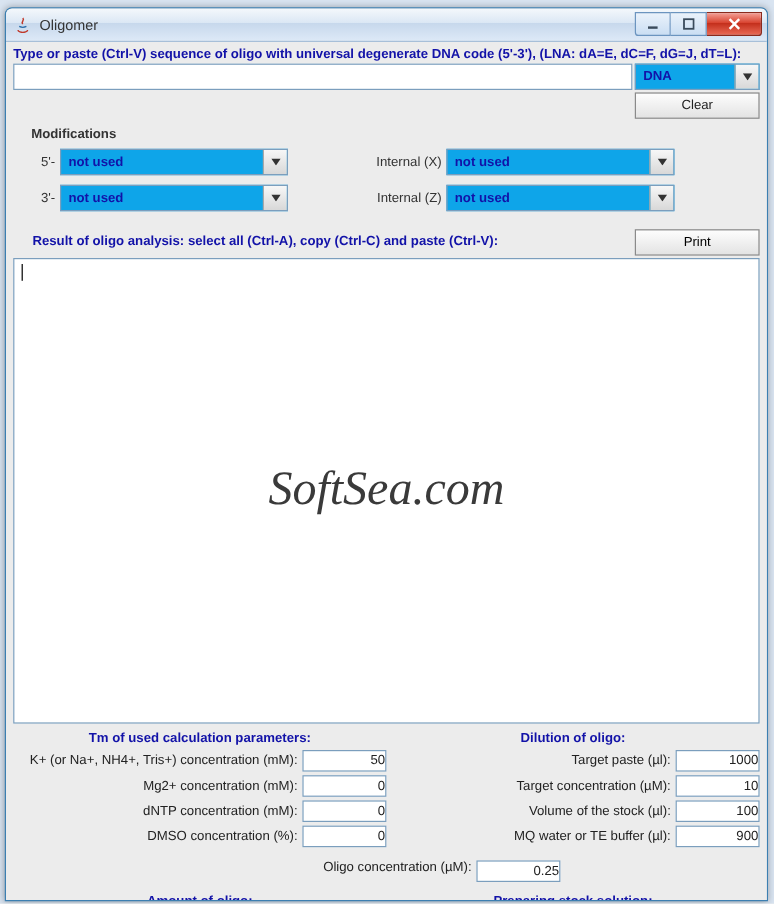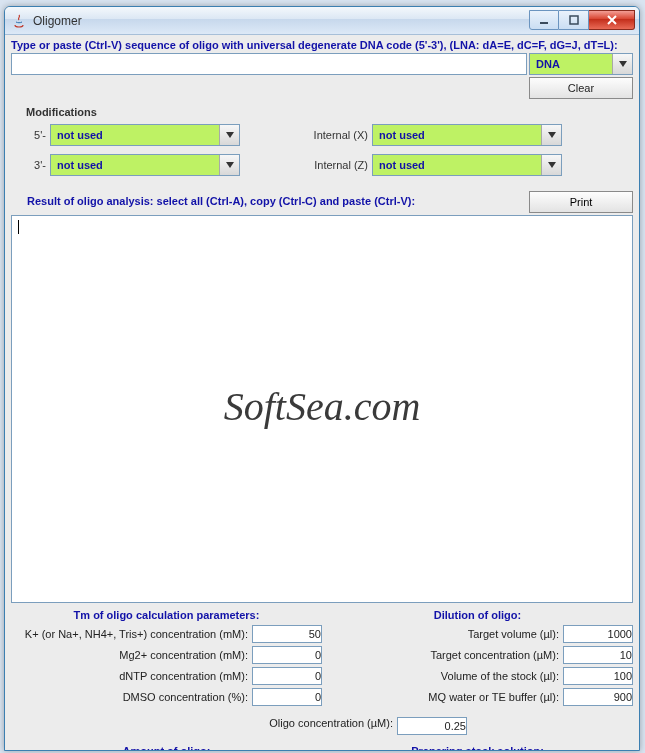--- a/index.html
+++ b/index.html
@@ -69,21 +69,21 @@
   .seq-input {
     flex: 1; height: 22px;
     border: 1px solid #7b9ebd;
     background: #fff;
     padding: 2px 4px;
     font-size: 11px;
   }
   .sel {
     height: 22px;
     border: 1px solid #7b9ebd;
-    background: #bef264;
+    background: #0ea5e9;
     color: #1212a8;
     font-weight: bold;
     position: relative;
     display: flex; align-items: center;
     padding: 0 22px 0 6px;
   }
   .sel-arrow {
     position: absolute; right: 0; top: 0;
     width: 20px; height: 100%;
     background: linear-gradient(#f7f7f7,#d8d8d8);
@@ -271,42 +271,42 @@
       <div class="print-btn">Print</div>
     </div>
 
     <div class="result-area">
       <div class="cursor-bar"></div>
       <div class="watermark">SoftSea.com</div>
     </div>
 
     <div class="params">
       <div class="params-col">
-        <div class="params-title">Tm of oligo calculation parameters:</div>
+        <div class="params-title">Tm of used calculation parameters:</div>
         <div class="param-row">
           <div class="param-lbl">K+ (or Na+, NH4+, Tris+) concentration (mM):</div>
           <input class="param-val" value="50" style="">
         </div>
         <div class="param-row">
           <div class="param-lbl">Mg2+ concentration (mM):</div>
           <input class="param-val" value="0" style="">
         </div>
         <div class="param-row">
           <div class="param-lbl">dNTP concentration (mM):</div>
           <input class="param-val" value="0" style="">
         </div>
         <div class="param-row">
           <div class="param-lbl">DMSO concentration (%):</div>
           <input class="param-val" value="0" style="">
         </div>
       </div>
       <div class="params-col">
         <div class="params-title">Dilution of oligo:</div>
         <div class="param-row">
-          <div class="param-lbl">Target volume (µl):</div>
+          <div class="param-lbl">Target paste (µl):</div>
           <input class="param-val" value="1000" style="">
         </div>
         <div class="param-row">
           <div class="param-lbl">Target concentration (µM):</div>
           <input class="param-val" value="10" style="">
         </div>
         <div class="param-row">
           <div class="param-lbl">Volume of the stock (µl):</div>
           <input class="param-val" value="100" style="">
         </div>

